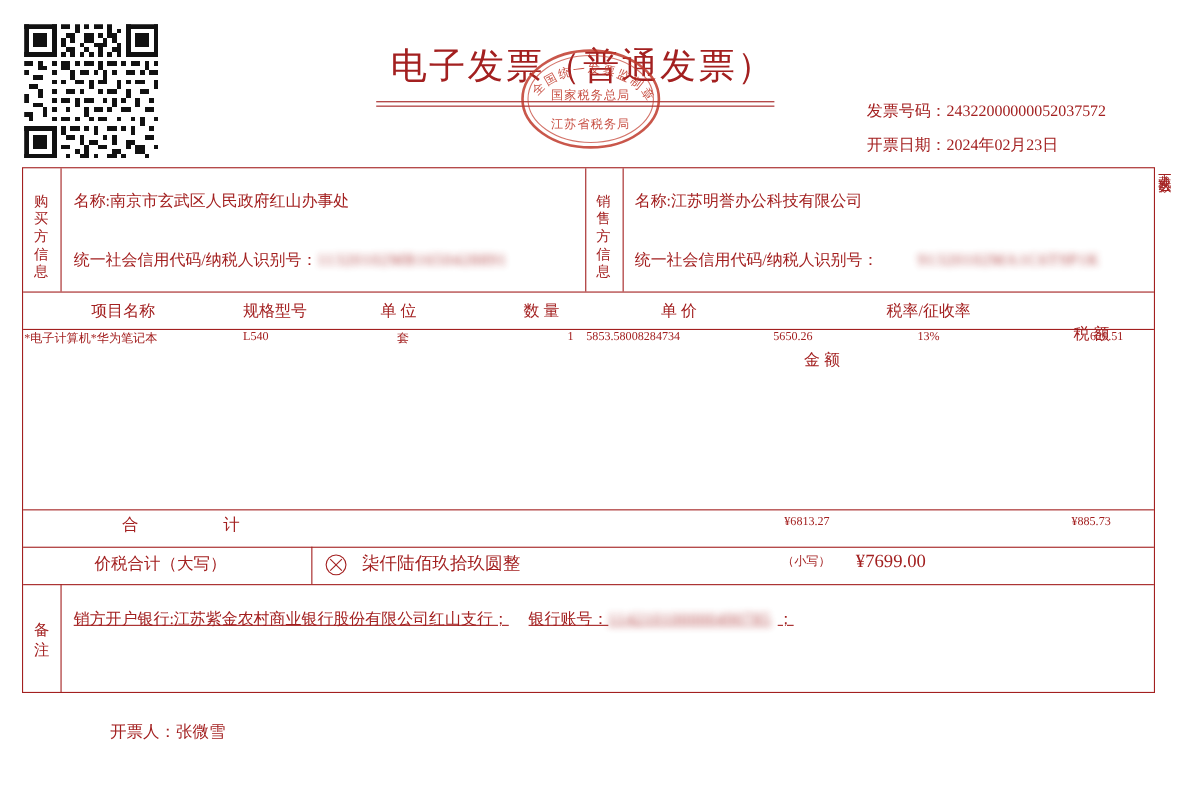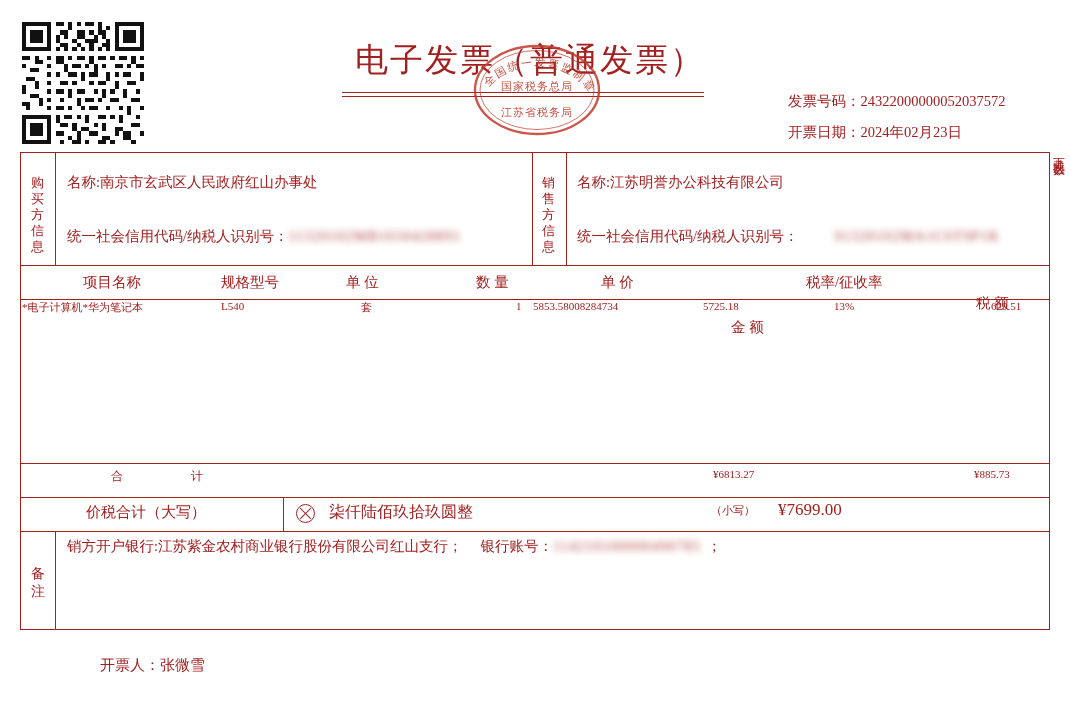--- a/index.html
+++ b/index.html
@@ -141,21 +141,21 @@
   }
   .cell {
     position: absolute;
     font-size: 11px;
     color: #a32020;
     white-space: nowrap;
   }
 
   .sum-label {
     position: absolute;
-    font-size: 12px;
+    font-size: 15px;
     letter-spacing: 8px;
     color: #a32020;
   }
 
   .big-amount {
     position: absolute;
     font-size: 17px;
     color: #a32020;
     white-space: nowrap;
   }
@@ -427,36 +427,36 @@
     <div class="col-head" style="left:580px; top:120px;">单 价</div>
     <div class="col-head" style="left:710px; top:120px;margin-top:45px;">金 额</div>
     <div class="col-head" style="left:785px; top:120px;">税率/征收率</div>
     <div class="col-head" style="left:955px; top:120px;margin-top:21px;">税 额</div>
 
     <div class="cell" style="left:1px; top:147px;">*电子计算机*华为笔记本</div>
     <div class="cell" style="left:200px; top:147px;">L540</div>
     <div class="cell" style="left:340px; top:147px;">套</div>
     <div class="cell" style="left:495px; top:147px;">1</div>
     <div class="cell" style="left:512px; top:147px;">5853.58008284734</div>
-    <div class="cell" style="left:682px; top:147px;">5725.18</div>
+    <div class="cell" style="left:682px; top:147px;">5650.26</div>
     <div class="cell" style="left:813px; top:147px;">13%</div>
     <div class="cell" style="left:970px; top:147px;">629.51</div>
 
     <div class="sum-label" style="left:90px; top:315px;">合　　　计</div>
     <div class="cell" style="left:692px; top:315px;">¥6813.27</div>
     <div class="cell" style="left:953px; top:315px;">¥885.73</div>
 
     <div class="cell" style="left:65px; top:350px; font-size:15px;">价税合计（大写）</div>
     <div class="cross-circle" style="left:275px; top:351px;"></div>
     <div class="cell" style="left:296px; top:349px; font-size:16px;margin-left:12px;">柒仟陆佰玖拾玖圆整</div>
     <div class="cell" style="left:690px; top:350px;">（小写）</div>
     <div class="big-amount" style="left:757px; top:347px;">¥7699.00</div>
 
     <div class="remark-label" style="left:7px; top:412px;">备<br>注</div>
-    <div class="field" style="left:46px; top:384px;">
+    <div class="field" style="left:46px; top:400px;text-decoration:underline;">
       <span>销方开户银行:</span><span>江苏紫金农村商业银行股份有限公司红山支行；</span><span style="display:inline-block;width:18px;"></span><span>银行账号：</span><span class="blurred">114210100000490785</span><span style="display:inline-block;width:6px;"></span><span>；</span>
     </div>
   </div>
 
   <div class="footer">
     <span>开票人：</span><span>张微雪</span>
   </div>
 
 </div>
 

